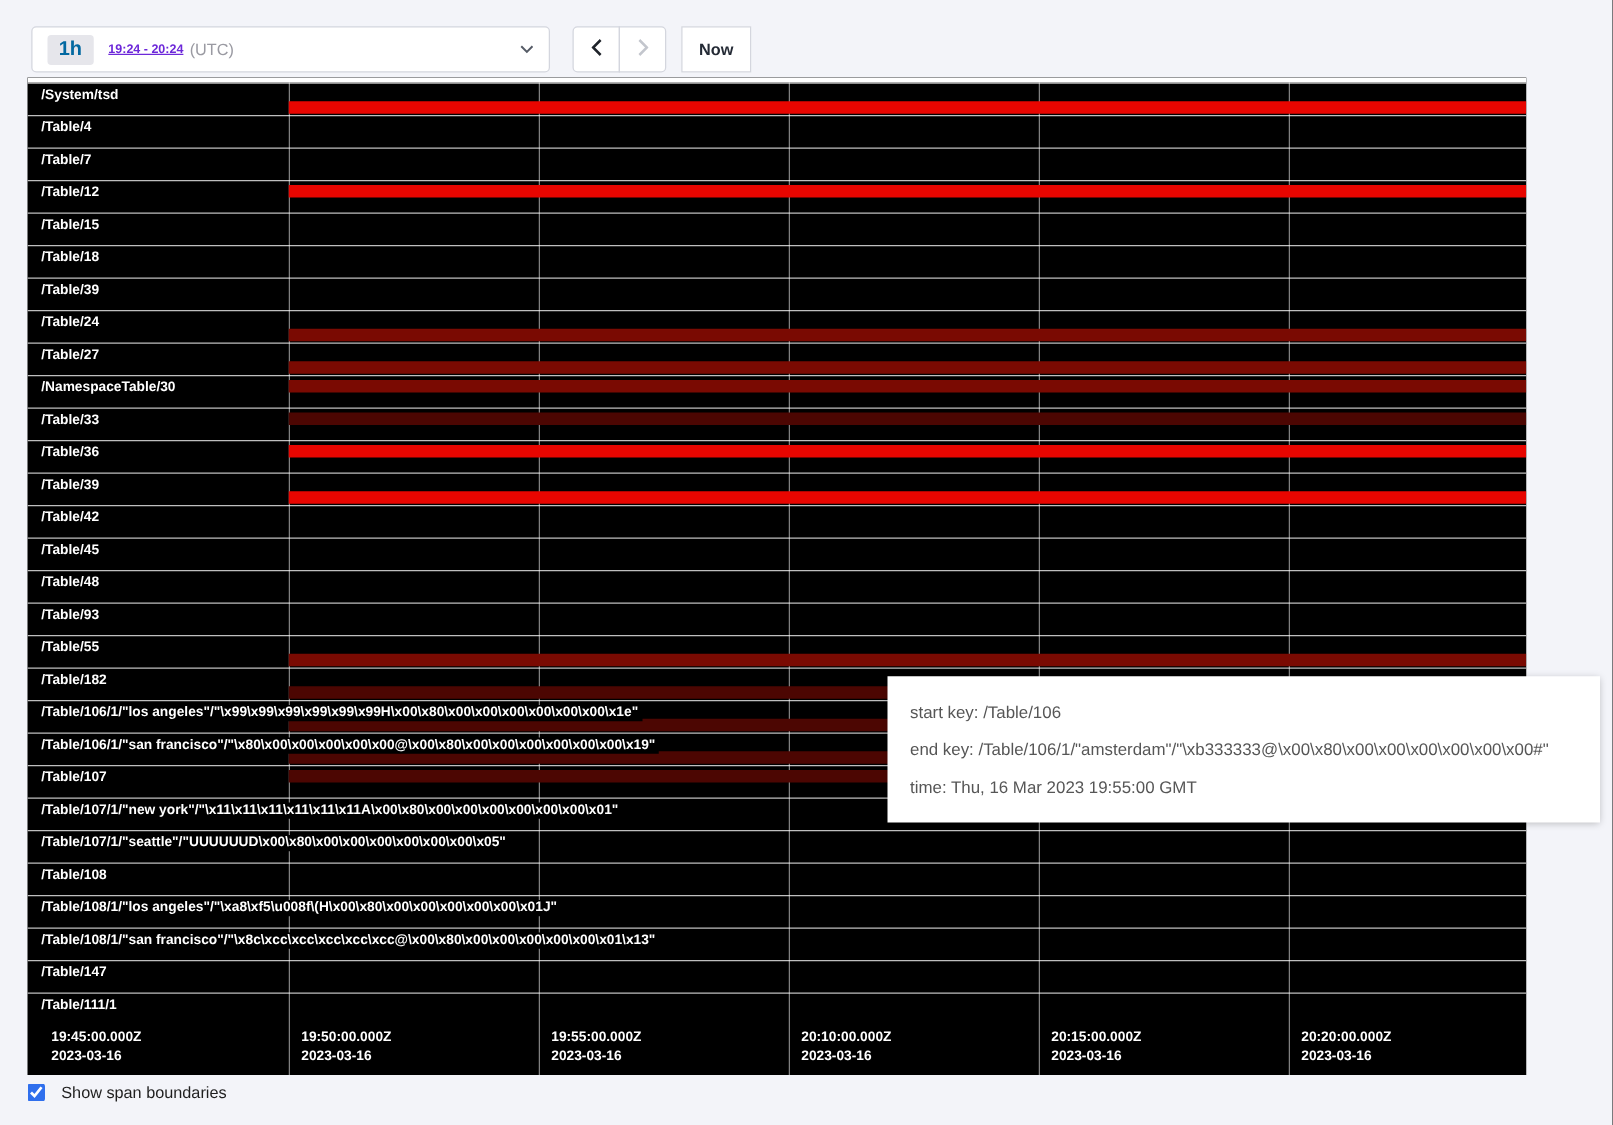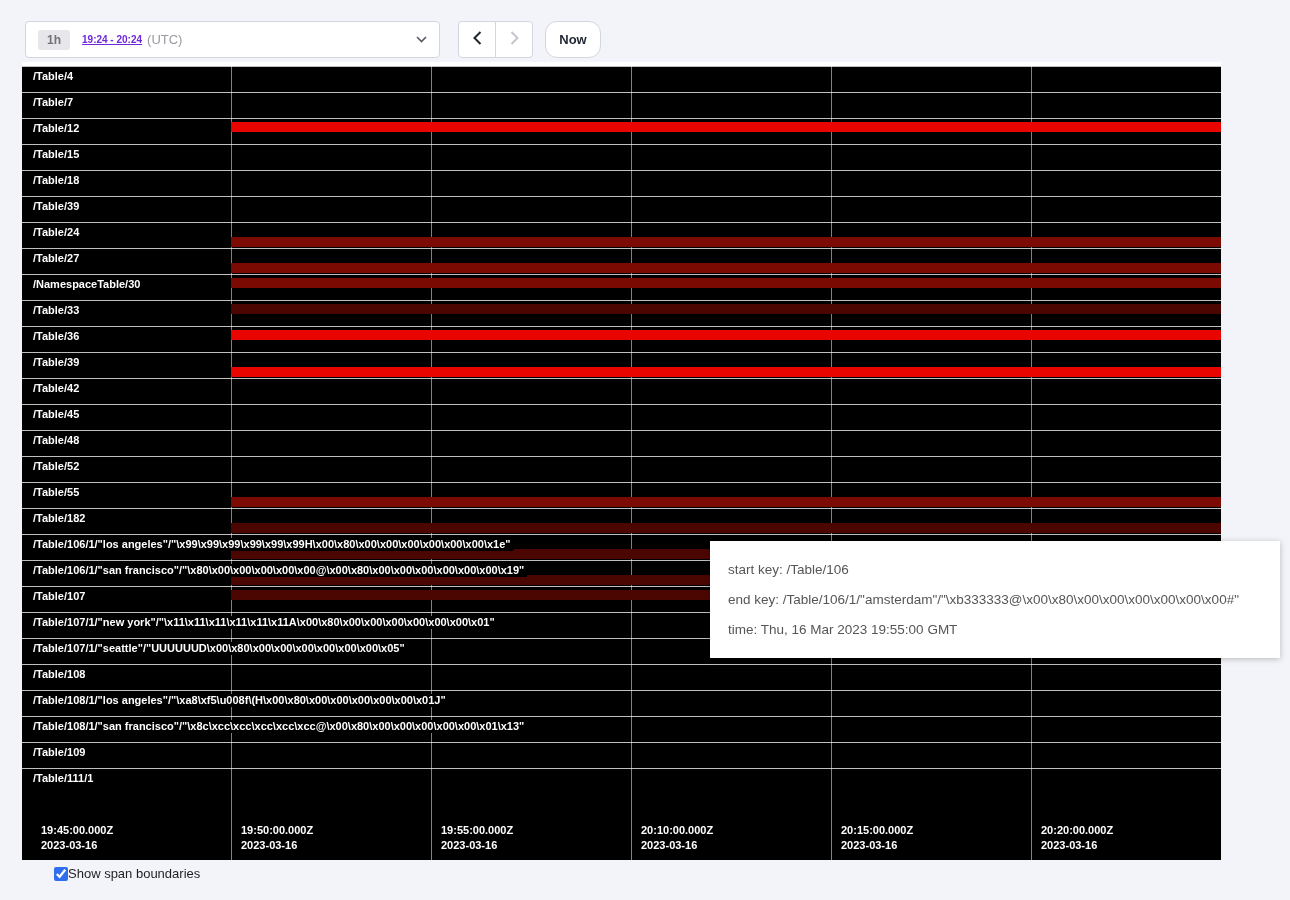--- a/index.html
+++ b/index.html
@@ -12,36 +12,36 @@
   }
   
   .time-select{
     position:absolute;left:25px;top:21px;width:415px;height:37px;
     background:#fff;border:1px solid #d4d6de;border-radius:4px;
     display:flex;align-items:center;padding:0 12px;box-sizing:border-box;
     cursor:pointer;
   }
   .badge{
     background:#e6e6eb;border-radius:3px;padding:3px 9px;
-    font-size:12px;font-weight:700;color:#737373;margin-right:12px;
+    font-size:16px;font-weight:700;color:#0369a1;margin-right:12px;
   }
   .range{font-weight:700;font-size:10px;color:#6d28d9;margin-right:5px;text-decoration:underline;}
   .utc{font-size:13px;color:#9a9aa2;}
   .chev{margin-left:auto;display:flex;align-items:center;}
   .btn-group{position:absolute;left:458px;top:21px;display:flex;}
   .nav-btn{
     width:38px;height:37px;background:#fff;border:1px solid #d4d6de;
     display:flex;align-items:center;justify-content:center;
     box-sizing:border-box;cursor:pointer;padding:0;
   }
   .nav-btn.prev{border-radius:4px 0 0 4px;}
   .nav-btn.next{border-radius:0 4px 4px 0;margin-left:-1px;}
   .now-btn{
     position:absolute;left:545px;top:21px;width:56px;height:37px;
-    background:#fff;border:1px solid #d4d6de;border-radius:12px;
+    background:#fff;border:1px solid #d4d6de;border-radius:0;
     font-family:"Liberation Sans",sans-serif;
     font-weight:700;font-size:13px;color:#242a35;cursor:pointer;
   }
   
   .canvas{
     position:absolute;left:22px;top:62px;width:1199px;height:798px;
     background:#000;overflow:hidden;
   }
   .topstrip{position:absolute;top:0;left:0;right:0;height:4px;background:#fff;z-index:5;}
   .rows{position:absolute;top:4px;left:0;right:0;z-index:2;}
@@ -60,21 +60,21 @@
   
   .tooltip{
     position:absolute;left:710px;top:541px;width:570px;box-sizing:border-box;
     background:#fff;padding:6px 18px;z-index:20;
     box-shadow:0 1px 6px rgba(0,0,0,0.25);
   }
   .tooltip p{font-size:13.5px;color:#565656;margin:15px 0;white-space:nowrap;overflow:hidden;}
   
   .footer{
     position:absolute;left:22px;top:866px;display:flex;align-items:flex-end;
-    gap:0;font-size:13px;color:#1f1f1f;cursor:pointer;margin-left:32px;
+    gap:13px;font-size:13px;color:#1f1f1f;cursor:pointer;
   }
   .footer input{margin:0;width:14px;height:14px;accent-color:#2f6fed;cursor:pointer;}
 </style>
 </head>
 <body>
 
 <div class="time-select">
   <span class="badge">1h</span>
   <span class="range">19:24 - 20:24</span>
   <span class="utc">(UTC)</span>
@@ -101,20 +101,24 @@
     </span>
   </button>
 </div>
 
 <button class="now-btn">Now</button>
 
 <div class="canvas">
   <div class="topstrip"></div>
   <div class="rows">
       <div class="hm-row">
+        <span class="hm-label">/System/tsd</span>
+        <div class="stripe pos-bottom" style="background: rgb(232, 5, 0);"></div>
+      </div>
+      <div class="hm-row">
         <span class="hm-label">/Table/4</span>
       </div>
       <div class="hm-row">
         <span class="hm-label">/Table/7</span>
       </div>
       <div class="hm-row">
         <span class="hm-label">/Table/12</span>
         <div class="stripe pos-top" style="background: rgb(232, 5, 0);"></div>
       </div>
       <div class="hm-row">
@@ -153,21 +157,21 @@
       <div class="hm-row">
         <span class="hm-label">/Table/42</span>
       </div>
       <div class="hm-row">
         <span class="hm-label">/Table/45</span>
       </div>
       <div class="hm-row">
         <span class="hm-label">/Table/48</span>
       </div>
       <div class="hm-row">
-        <span class="hm-label">/Table/52</span>
+        <span class="hm-label">/Table/93</span>
       </div>
       <div class="hm-row">
         <span class="hm-label">/Table/55</span>
         <div class="stripe pos-bottom" style="background: rgb(122, 10, 2);"></div>
       </div>
       <div class="hm-row">
         <span class="hm-label">/Table/182</span>
         <div class="stripe pos-bottom" style="background: rgb(76, 6, 2);"></div>
       </div>
       <div class="hm-row">
@@ -191,21 +195,21 @@
       <div class="hm-row">
         <span class="hm-label">/Table/108</span>
       </div>
       <div class="hm-row">
         <span class="hm-label">/Table/108/1/"los angeles"/"\xa8\xf5\u008f\(H\x00\x80\x00\x00\x00\x00\x00\x01J"</span>
       </div>
       <div class="hm-row">
         <span class="hm-label">/Table/108/1/"san francisco"/"\x8c\xcc\xcc\xcc\xcc\xcc@\x00\x80\x00\x00\x00\x00\x00\x01\x13"</span>
       </div>
       <div class="hm-row">
-        <span class="hm-label">/Table/109</span>
+        <span class="hm-label">/Table/147</span>
       </div>
       <div class="hm-row">
         <span class="hm-label">/Table/111/1</span>
       </div>
     </div>
   <div class="xticks">
       <div class="xtick" style="left: 9px;">
         <div>19:45:00.000Z</div>
         <div>2023-03-16</div>
       </div>

